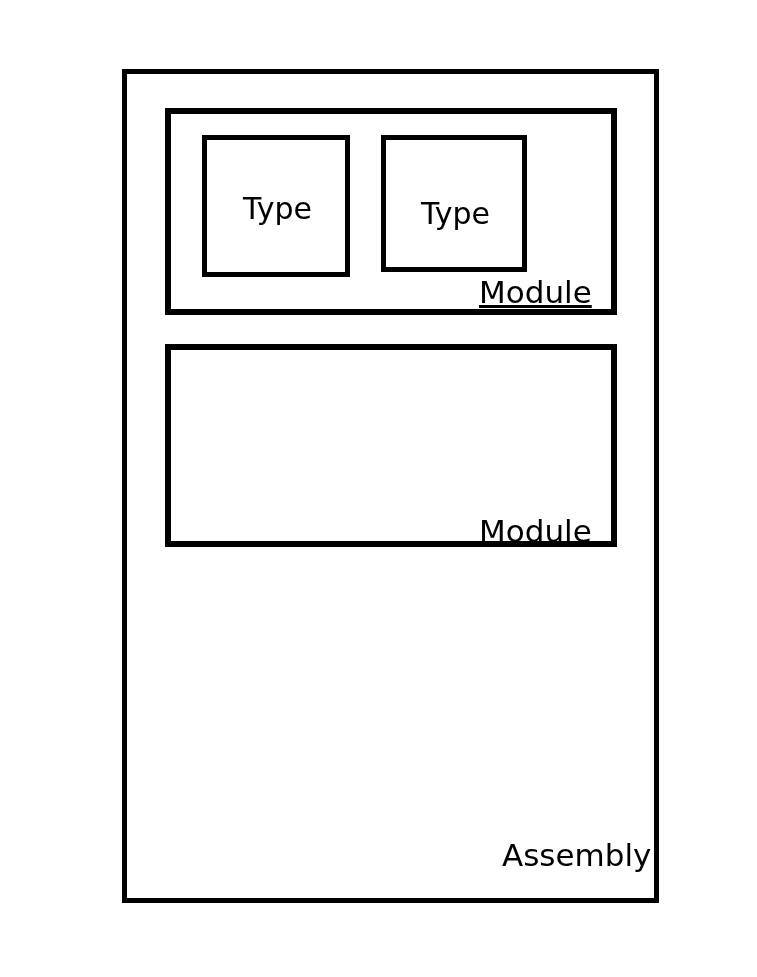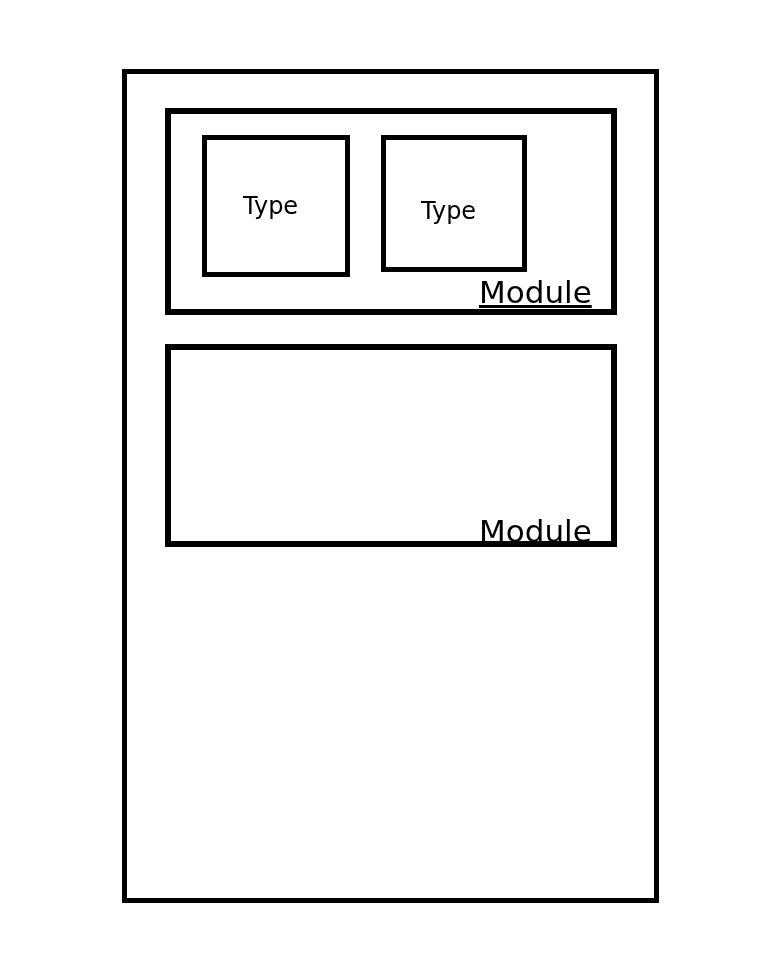--- a/index.html
+++ b/index.html
@@ -82,21 +82,21 @@
   
   .label {
     position: absolute;
     white-space: nowrap;
     line-height: 1;
     color: #000000;
     z-index: 6;
   }
 
   .type-label {
-    font-size: 24px;
+    font-size: 30px;
   }
   .type-label-1 {
     left: 243px;
     top: 194px;
   }
   .type-label-2 {
     left: 421px;
     top: 199px;
   }
 
@@ -136,14 +136,15 @@
   <div class="box module module-bottom"></div>
 
   <span class="label type-label type-label-1">Type</span>
 
   <span class="label type-label type-label-2">Type</span>
 
   <span class="label module-label module-label-top">Module</span>
 
   <span class="label module-label module-label-bottom">Module</span>
 
+  <span class="label assembly-label">Assembly</span>
 
 </div>
 
 </body></html>

